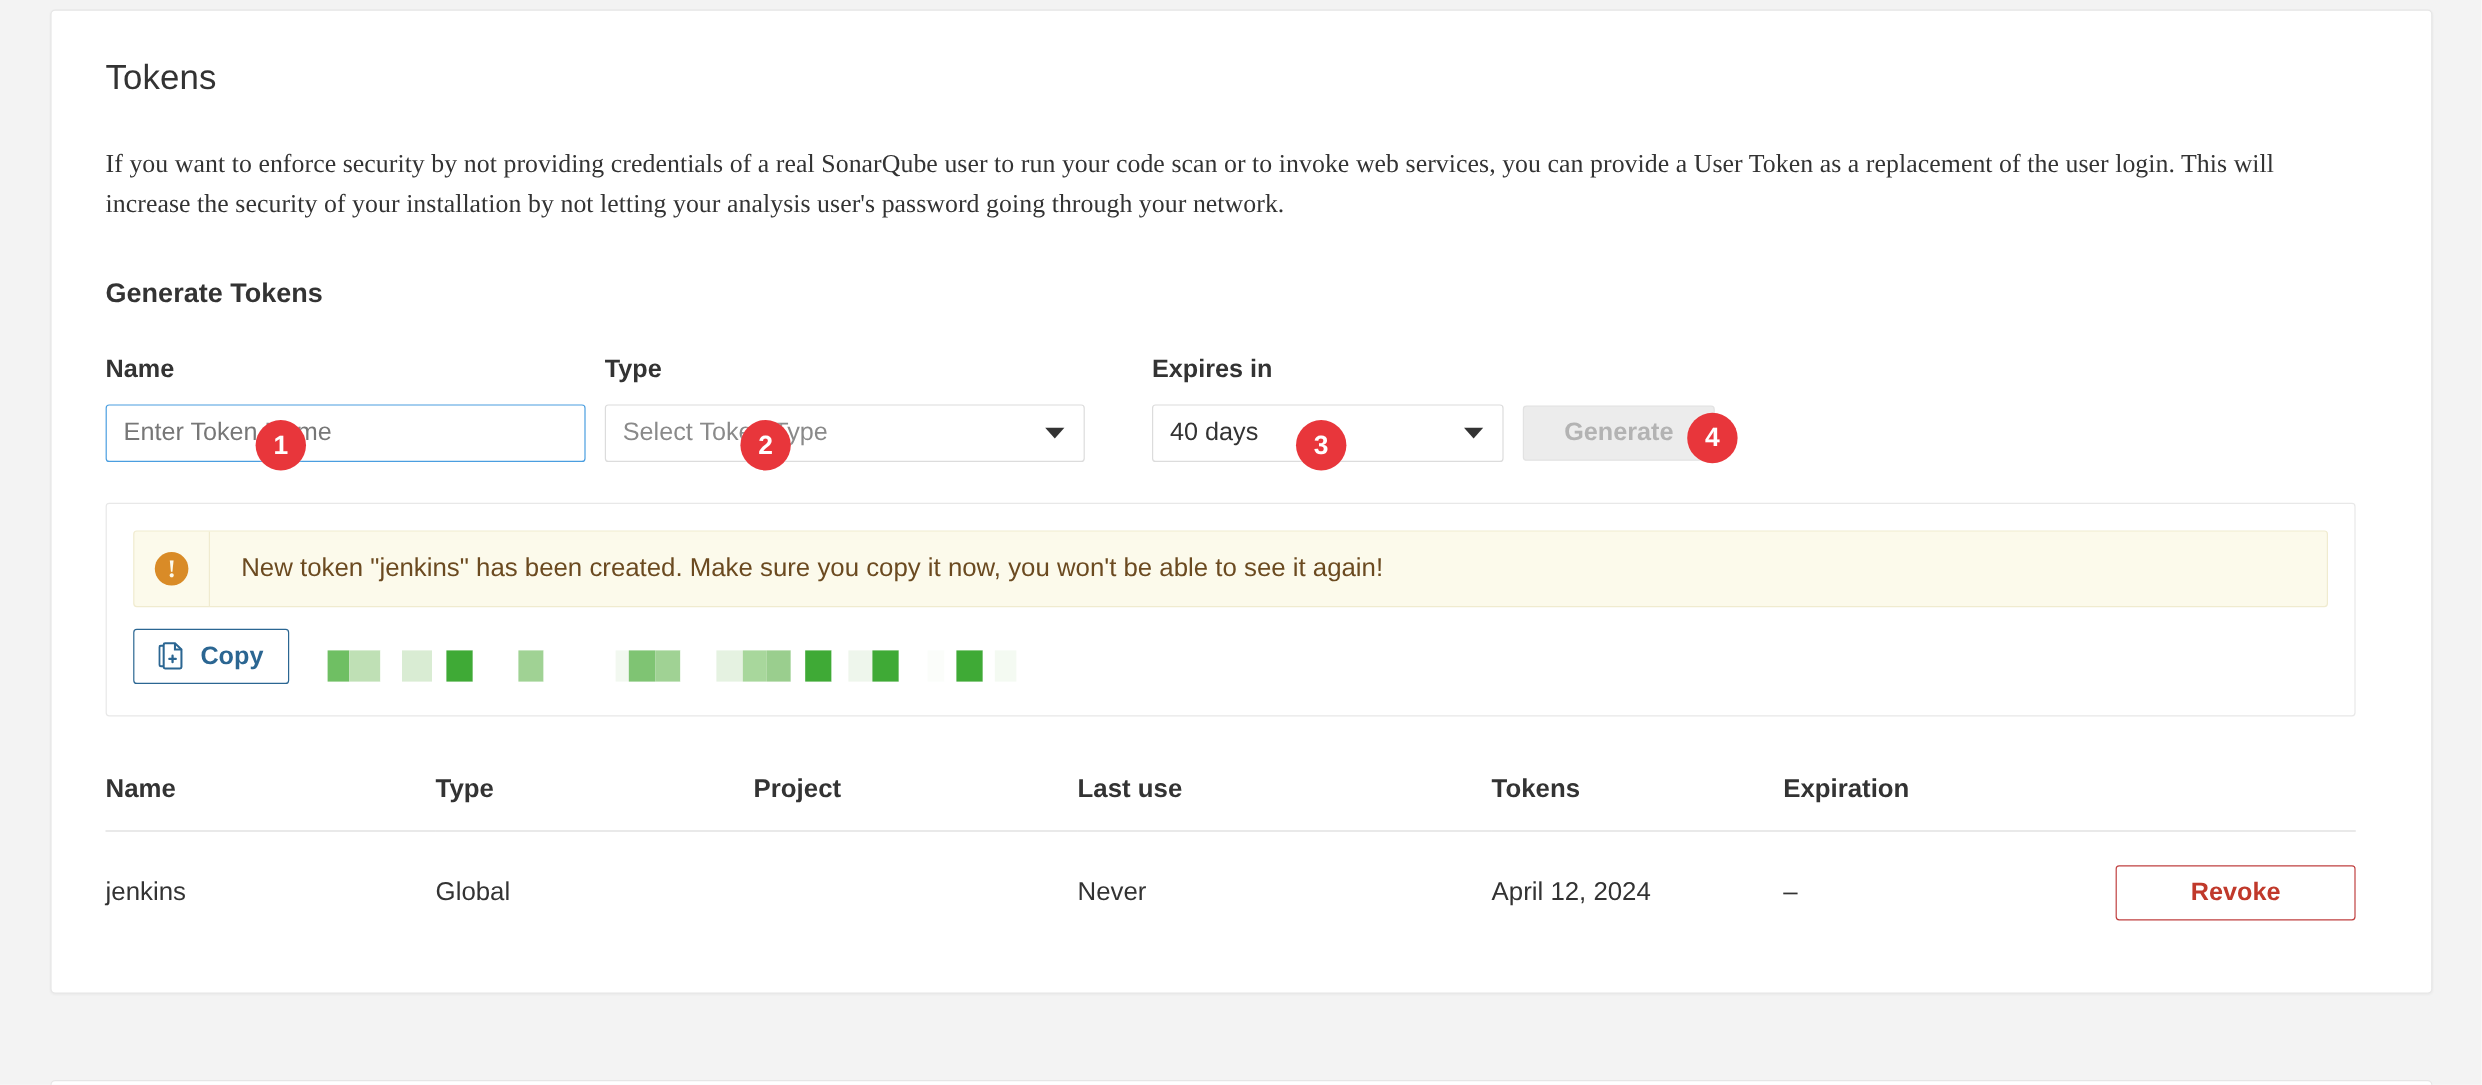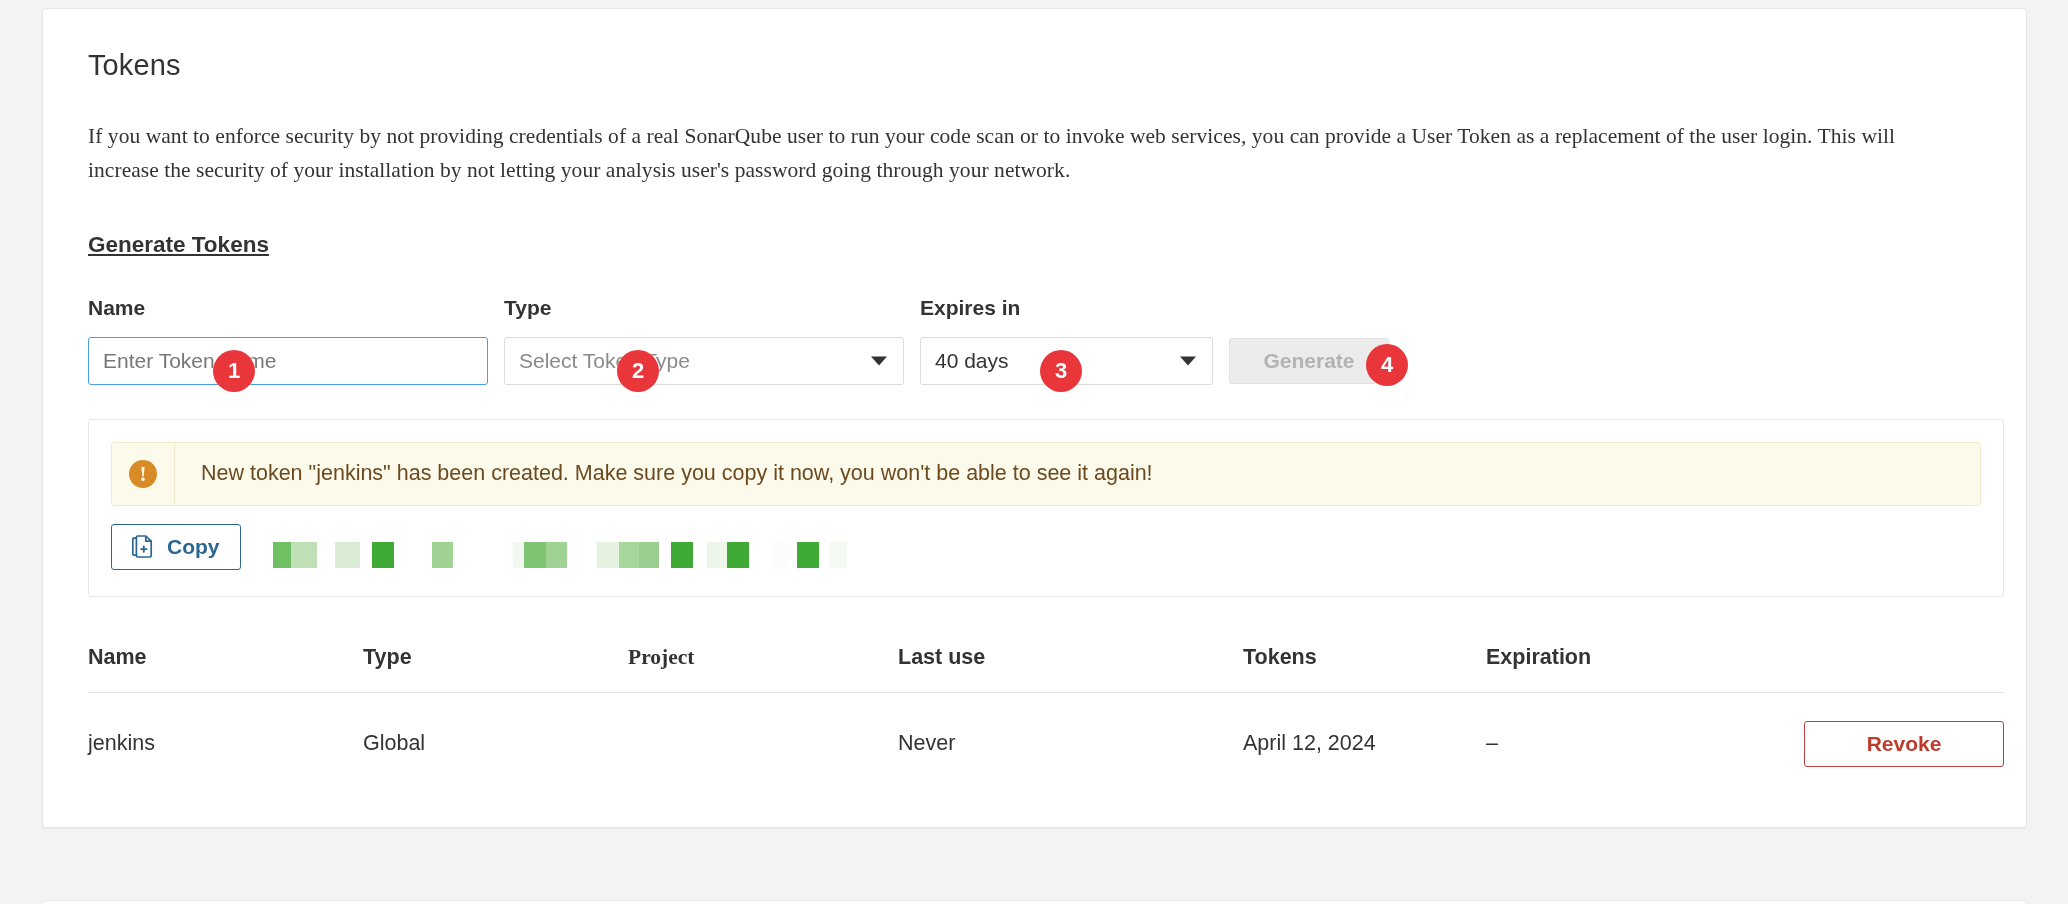--- a/index.html
+++ b/index.html
@@ -26,21 +26,21 @@
     top: 8px;
     width: 1985px;
     height: 820px;
     background: #ffffff;
     border: 1px solid #e6e6e6;
     border-radius: 4px;
     box-sizing: border-box;
     box-shadow: 0 1px 2px rgba(0,0,0,0.04);
   }
   .card-inner {
-    padding: 40px 22px 0 45px;
+    padding: 40px 63px 0 45px;
   }
   .card-secondary {
     position: absolute;
     left: 42px;
     top: 900px;
     width: 1985px;
     height: 60px;
     background: #ffffff;
     border: 1px solid #e6e6e6;
     border-radius: 4px;
@@ -61,21 +61,20 @@
     margin: 0 0 44px 0;
     max-width: 1880px;
     letter-spacing: 0.05px;
     font-family: Liberation Serif, serif;
   }
   h2.sub-title {
     font-size: 22.5px;
     font-weight: 700;
     color: #333333;
     margin: 0 0 38px 0;
-    text-decoration: underline;
   }
 
   
   .form-row {
     display: flex;
     align-items: flex-end;
     gap: 16px;
     margin-bottom: 0;
   }
   .field {
@@ -83,21 +82,21 @@
   }
   .field-label {
     display: block;
     font-size: 21px;
     font-weight: 700;
     color: #333333;
     margin-bottom: 17px;
   }
   .field-name   { width: 400px; }
   .field-type   { width: 400px; }
-  .field-expire { width: 293px; }
+  .field-expire { width: 293px; margin-left: 40px; }
 
   .text-input {
     box-sizing: border-box;
     width: 100%;
     height: 48px;
     padding: 0 14px;
     font-family: "Liberation Sans", sans-serif;
     font-size: 21px;
     color: #333333;
     background: #ffffff;
@@ -255,21 +254,21 @@
   table.tokens-table td {
     font-size: 21.5px;
     font-weight: 400;
     color: #333333;
     padding: 28px 0 26px 0;
     vertical-align: middle;
     margin-left: 26px;
   }
   th.c1, td.c1 { width: 275px; padding-left: 18px; }
   th.c2, td.c2 { width: 265px; }
-  th.c3, td.c3 { width: 270px; font-family: Liberation Serif, serif; }
+  th.c3, td.c3 { width: 270px; }
   th.c4, td.c4 { width: 345px; }
   th.c5, td.c5 { width: 243px; }
   th.c6, td.c6 { width: 200px; }
   th.c7, td.c7 { text-align: right; padding-right: 22px; }
   .revoke-btn {
     box-sizing: border-box;
     min-width: 200px;
     height: 46px;
     padding: 0 24px;
     background: #ffffff;

